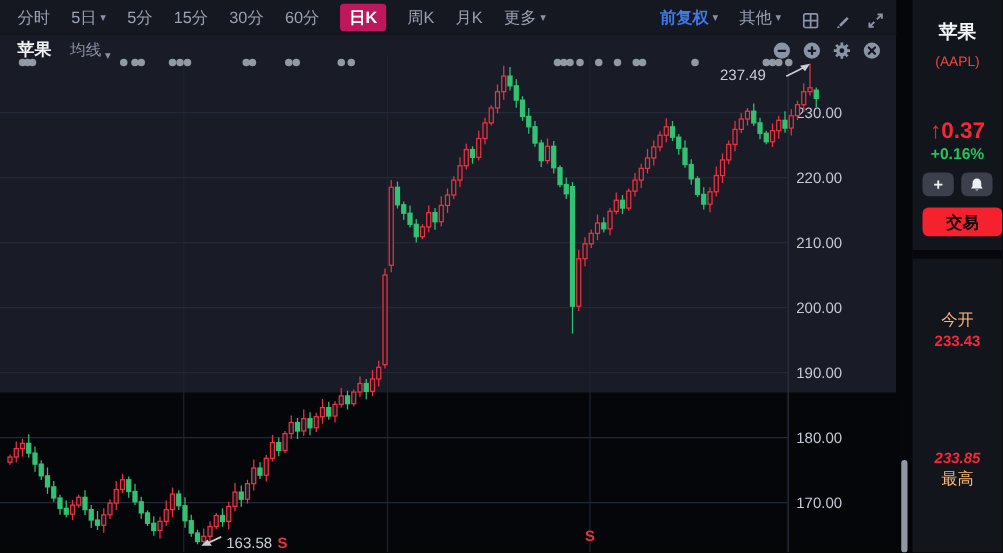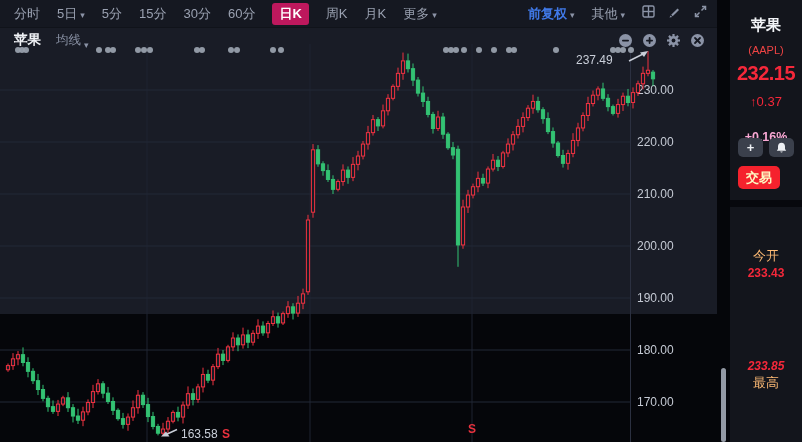--- a/index.html
+++ b/index.html
@@ -7,45 +7,45 @@
   .app{position:relative;width:802px;height:442px;background:#05060a;}
   
   .chart-module{position:absolute;left:0;top:0;width:717px;height:314px;background:#191c26;text-decoration:underline;}
   .row1{position:absolute;left:0;top:0;width:717px;height:28px;background:#151821;
     display:flex;align-items:center;padding-left:14px;box-sizing:border-box;z-index:3;
     border-bottom:1px solid #10131a;}
   .titem{color:#9aa1b1;font-size:13px;margin-right:17px;cursor:pointer;white-space:nowrap;display:flex;align-items:center;}
   .titem.sel{background:#be185d;color:#fff;border-radius:3px;padding:2px 7px;font-weight:bold;}
   .titem.blue{color:#4079e8;font-weight:bold;}
   .caret{font-size:9px;color:#8b93a6;margin-left:3px;transform:translateY(1px);}
-  .tb-right{margin-left:auto;display:flex;align-items:flex-start;}
+  .tb-right{margin-left:auto;display:flex;align-items:flex-end;}
   .tb-icon{margin-right:13px;display:flex;align-items:center;cursor:pointer;}
   .row2{position:absolute;left:0;top:28px;width:717px;height:24px;display:flex;align-items:center;
     padding-left:14px;box-sizing:border-box;z-index:3;background:transparent;}
   .sym{color:#f0f2f6;font-size:13.5px;font-weight:bold;margin-right:15px;}
   .ma{color:#8b93a6;font-size:12.5px;display:flex;align-items:flex-end;cursor:pointer;}
   .r2-icons{margin-left:auto;display:flex;align-items:center;margin-right:12px;}
   .r2-icons .ci{margin-left:9px;cursor:pointer;display:flex;}
   #chart{position:absolute;left:0;top:44px;z-index:1;}
   
   .gutter{position:absolute;left:717px;top:0;width:13px;height:442px;background:#05060a;}
   .thumb{position:absolute;left:4px;top:368px;width:5px;height:74px;background:#9298a3;border-radius:2.5px;cursor:pointer;}
   
   .panel{position:absolute;left:730px;top:0;width:72px;height:442px;background:#13151c;}
   .panel .ctr{position:absolute;left:0;width:72px;text-align:center;}
   .p-name{top:16px;color:#f2f4f7;font-size:15px;font-weight:bold;}
   .p-ticker{top:44px;color:#ef4444;font-size:11px;}
   .p-price{top:62px;color:#f5283a;font-size:20px;font-weight:800;letter-spacing:-0.5px;}
-  .p-chg{top:94px;color:#f5283a;font-size:13px;font-weight:normal;}
-  .p-pct{top:130px;color:#f9a8d4;font-size:12.5px;font-weight:bold;}
+  .p-chg{top:94px;color:#f5283a;font-size:18px;font-weight:bold;}
+  .p-pct{top:116px;color:#22c55e;font-size:12.5px;font-weight:bold;}
   .p-btns{top:138px;display:flex;justify-content:center;gap:6px;}
   .gbtn{width:25px;height:19px;background:#3b404c;border-radius:5px;border:none;color:#eef0f4;
     display:flex;align-items:center;justify-content:center;font-size:13px;font-weight:bold;cursor:pointer;padding:0;}
-  .trade{top:166px;left:8px !important;width:42px;height:23px;background:#f5222d;border:none;border-radius:5px;
-    color:#fef9c3;font-size:13px;font-weight:bold;cursor:pointer;position:absolute;}
+  .trade{top:166px;left:8px !important;width:64px;height:23px;background:#f5222d;border:none;border-radius:5px;
+    color:#000000;font-size:13px;font-weight:bold;cursor:pointer;position:absolute;}
   .p-sep{position:absolute;left:0;top:200px;width:72px;height:7px;background:#07080d;}
   .p-lbl{color:#fdba74;font-size:13px;}
   .p-val{color:#f5283a;font-size:12px;font-weight:bold;}
   .s-open-l{top:247px;} .s-open-v{top:266px;} .s-high-l{top:374px;} .s-high-v{top:359px;font-style:italic;}
 </style>
 </head>
 <body>
 
 <div class="app">
 
@@ -729,21 +729,20 @@
       </svg>
   </div>
 
   <div class="gutter">
     <div class="thumb"></div>
   </div>
 
   <div class="panel">
     <div class="ctr p-name">苹果</div>
     <div class="ctr p-ticker">(AAPL)</div>
-    <div class="ctr p-price">232.15</div>
     <div class="ctr p-chg">
       <span>↑</span><span>0.37</span>
     </div>
     <div class="ctr p-pct">+0.16%</div>
     <div class="ctr p-btns">
       <button class="gbtn">
         <span>+</span>
       </button>
       <button class="gbtn">
         <svg width="11" height="12" viewBox="0 0 11 12">

